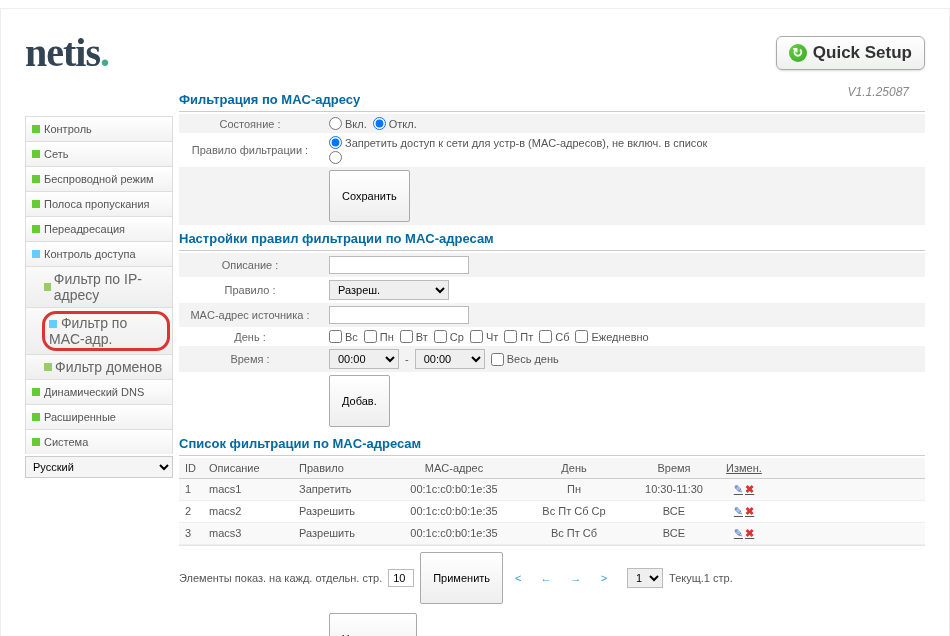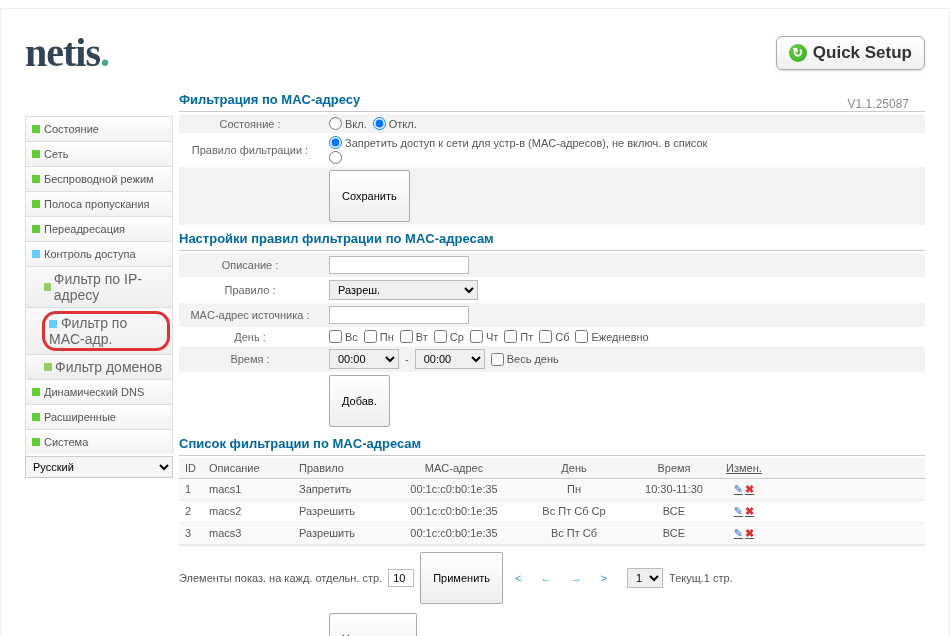--- a/index.html
+++ b/index.html
@@ -3,40 +3,40 @@
 <meta charset="utf-8">
 <style>
 * { box-sizing: border-box; margin: 0; padding: 0; }
 body { font-family: Arial, sans-serif; font-size: 12px; background: #fff; color: #555; }
 .page { width: 950px; height: 636px; margin: 8px auto; background: #fff; border: 1px solid #eee; position: relative; padding: 20px 24px; }
 .header-row { display: flex; justify-content: space-between; align-items: center; margin-bottom: 10px; }
 .logo { font-family: Georgia, 'Times New Roman', serif; font-size: 40px; font-weight: bold; color: #345; letter-spacing: -1px; }
 .logo .dot { color: #4a8; }
 .quick-setup { background: linear-gradient(#fff,#eef0ee); border: 1px solid #aaa; border-radius: 6px; padding: 6px 12px; font-size: 17px; font-weight: bold; color: #333; display: flex; align-items: center; gap: 6px; cursor: pointer; box-shadow: 0 1px 2px rgba(0,0,0,.15); }
 .qs-icon { width: 18px; height: 18px; border-radius: 50%; background: radial-gradient(circle at 30% 30%, #6c4, #3a2); display: inline-flex; align-items: center; justify-content: center; color: #fff; font-size: 13px; }
-.version { position: absolute; right: 40px; top: 88px; color: #888; font-size: 12px; }
+.version { position: absolute; right: 40px; top: 76px; color: #888; font-size: 12px; font-style: italic; }
 .body-row { display: flex; gap: 6px; }
 .sidebar { width: 148px; flex-shrink: 0; margin-top: 30px; }
 .sidebar-item { border: 1px solid #ddd; border-bottom: none; padding: 6px 6px; background: linear-gradient(#fff,#f2f2f2); font-size: 11px; color: #555; display: flex; align-items: center; gap: 4px; cursor: pointer; }
 .sidebar-item:last-child { border-bottom: 1px solid #ddd; }
 .side-plus { width: 8px; height: 8px; background: #6c3; display: inline-block; }
 .side-minus { width: 8px; height: 8px; background: #6cf; display: inline-block; }
 .side-sub { width: 8px; height: 8px; background: #9c6; display: inline-block; }
 .side-subitem { border: 1px solid #ddd; border-bottom: none; background: linear-gradient(#fafafa,#eee); padding: 4px 4px 4px 18px; font-size: 14px; color: #666; display: flex; align-items: center; gap: 3px; cursor: pointer; }
 .highlight-ring { border: 3px solid #d33; border-radius: 14px; padding: 1px 4px; margin: -1px -2px; }
 .lang-select { width: 100%; margin-top: 2px; font-size: 11px; background: #f5f5f5; border: 1px solid #ccc; padding: 3px; }
 .main { flex: 1; border: 0; }
 .section-title { color: #0369a1; font-weight: bold; font-size: 13px; padding: 6px 0 4px 0; border-bottom: 1px solid #ccc; margin-bottom: 2px; }
 .form-row { display: flex; align-items: center; padding: 3px 0; }
 .form-row.stripe { background: #f3f3f3; }
 .form-label { width: 150px; text-align: center; padding-right: 8px; color: #666; font-size: 11px; }
 .form-val { flex: 1; display: flex; align-items: center; gap: 6px; flex-wrap: wrap; font-size: 11px; }
 .form-val label { display: inline-flex; align-items: center; gap: 3px; }
 input[type=text], select { border: 1px solid #bbb; font-size: 11px; padding: 2px 4px; }
-select.rule-sel { width: 149px; }
+select.rule-sel { width: 120px; }
 .btn { background: linear-gradient(#fff,#eee); border: 1px solid #aaa; padding: 19px 12px; font-size: 11px; cursor: pointer; border-radius: 2px; }
 .table-head, .table-row { display: flex; padding: 4px 0; font-size: 11px; }
 .table-head { border-bottom: 1px solid #ccc; color: #555; background: #f6f6f6; }
 .table-row { border-bottom: 1px solid #eee; }
 .table-row:nth-child(odd) { background: #f9f9f9; }
 .col-id { width: 30px; padding-left: 6px; }
 .col-desc { width: 90px; }
 .col-rule { width: 90px; }
 .col-mac { width: 130px; text-align: center; }
 .col-day { width: 110px; text-align: center; }
@@ -58,21 +58,21 @@
       <span class="qs-icon">↻</span>
       <span>Quick Setup</span>
     </button>
   </div>
   <div class="version">V1.1.25087</div>
 
   <div class="body-row">
     <div class="sidebar">
       <div class="sidebar-item">
           <span class="side-plus"></span>
-          <span>Состояние</span>
+          <span>Контроль</span>
         </div>
       <div class="sidebar-item">
           <span class="side-plus"></span>
           <span>Сеть</span>
         </div>
       <div class="sidebar-item">
           <span class="side-plus"></span>
           <span>Беспроводной режим</span>
         </div>
       <div class="sidebar-item">

